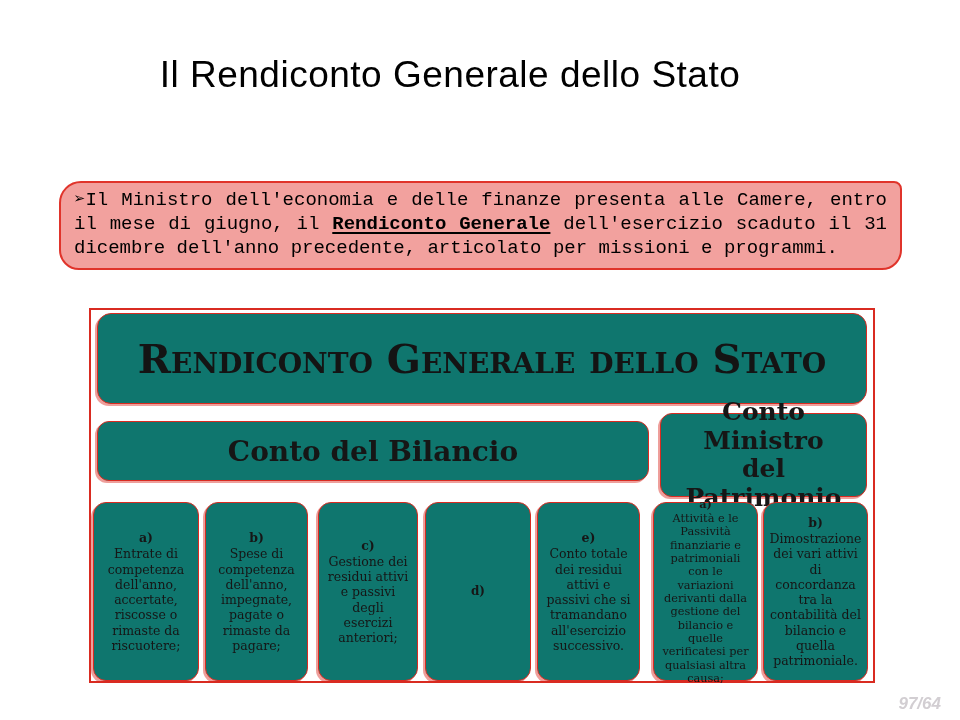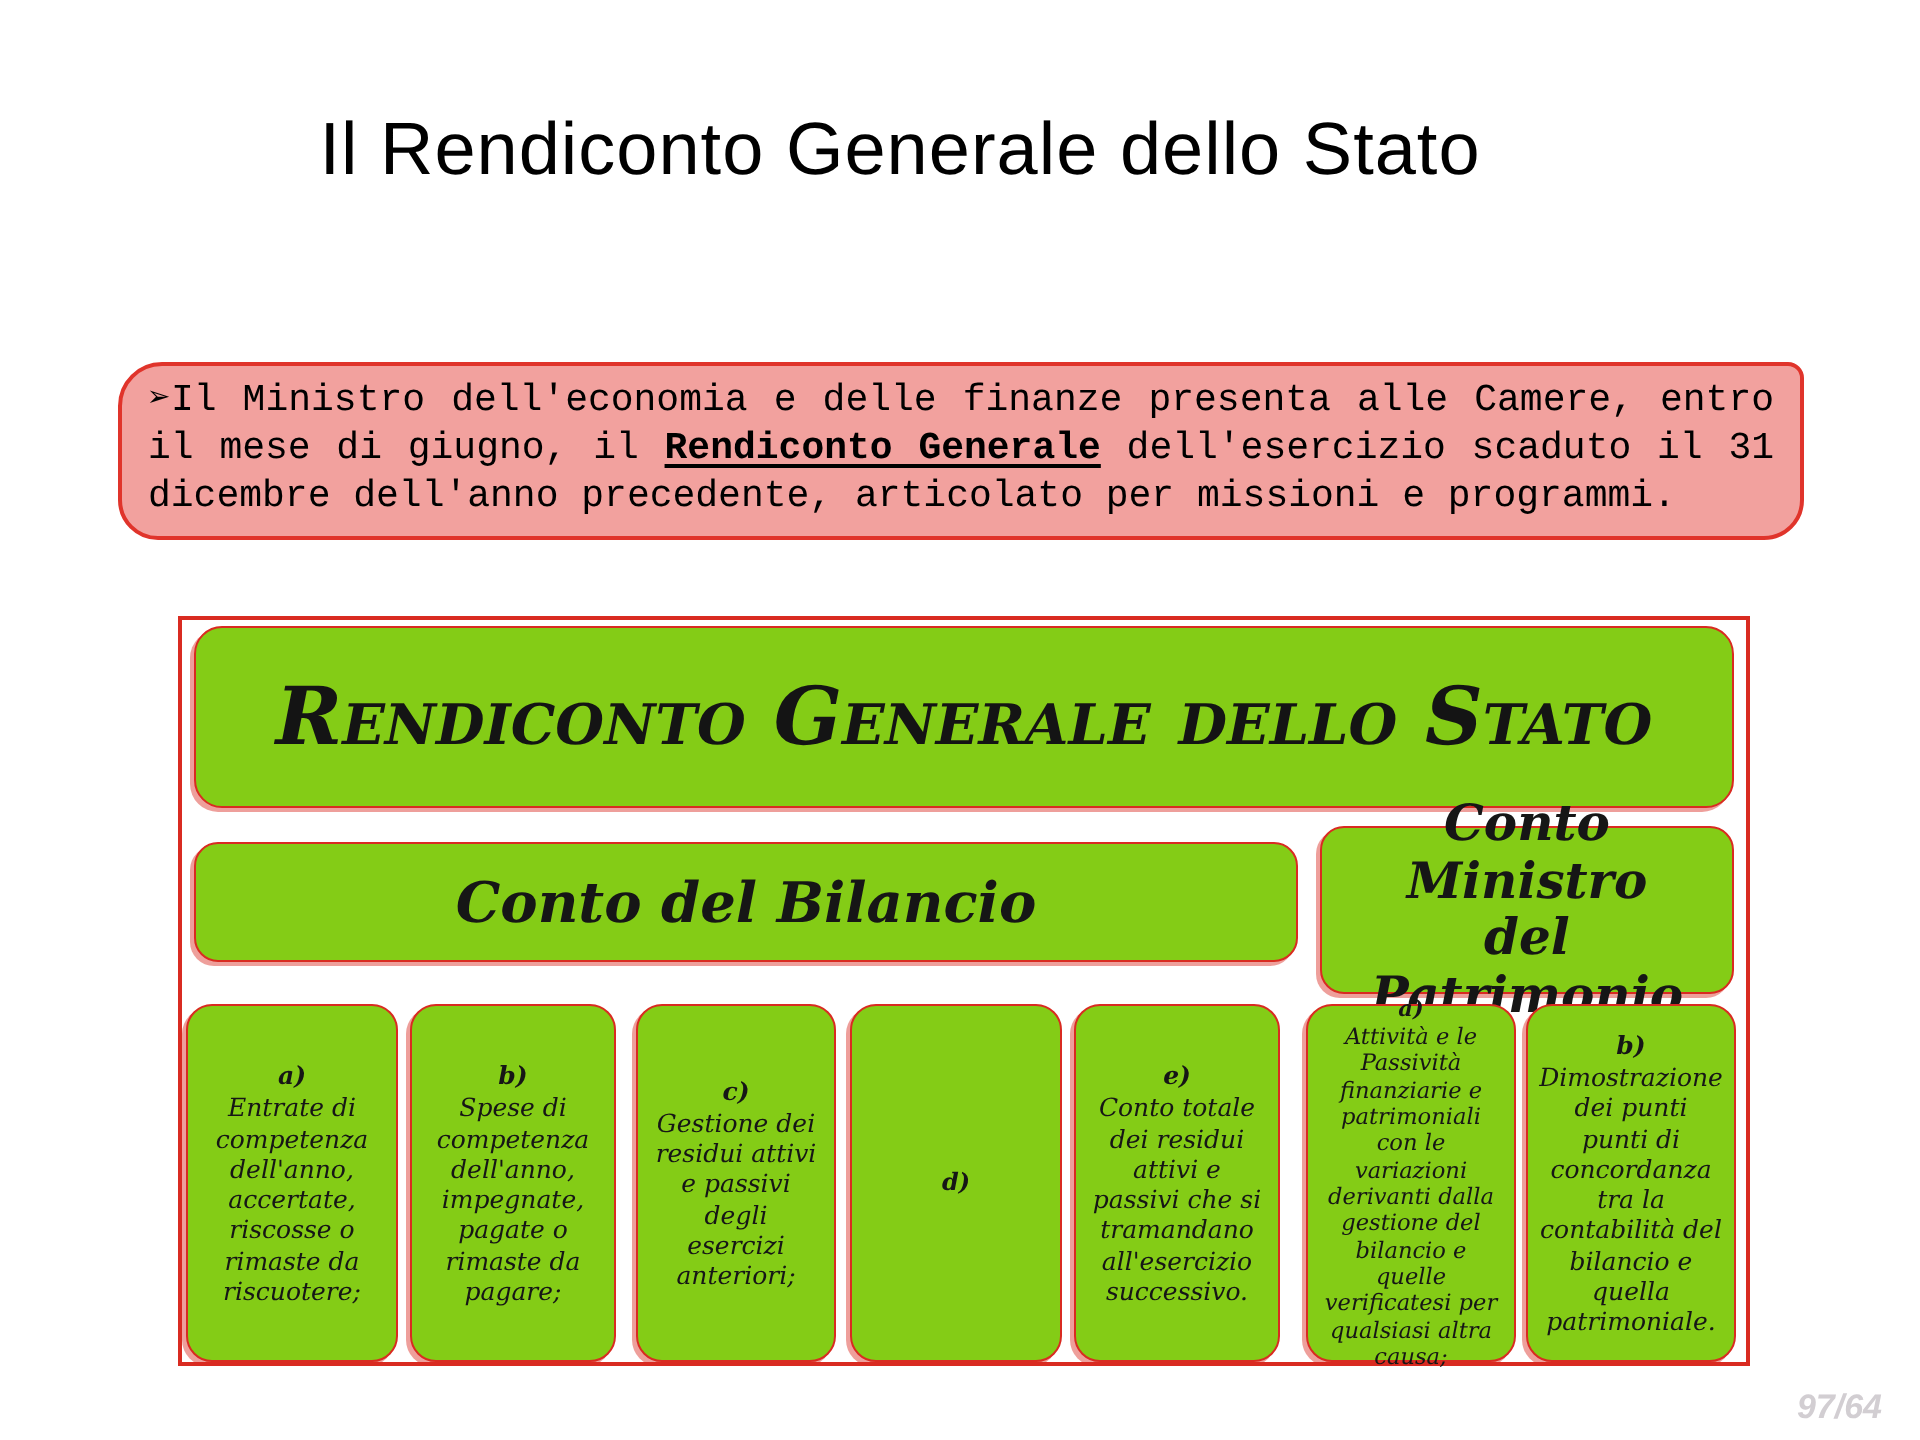--- a/index.html
+++ b/index.html
@@ -24,25 +24,25 @@
     border-radius:22px 8px 20px 20px;
     padding:5px 13px 0 13px;
     font-size:19px;line-height:24px;text-align:justify;text-align-last:left;color:#000;font-family:Liberation Mono, monospace;
   }
   .callout .hl{font-weight:bold;text-decoration:underline;text-decoration-thickness:2px;text-underline-offset:3px;}
   .bigbox{
     position:absolute;left:89px;top:308px;width:786px;height:375px;box-sizing:border-box;
     border:2px solid var(--red);background:#fff;
   }
   .rbox{
-    position:absolute;box-sizing:border-box;background:#84cc16;
+    position:absolute;box-sizing:border-box;background:#0f766e;
     border:1.6px solid var(--red);
     box-shadow:-2px 2px 0 rgba(217,43,33,0.45);
     display:flex;align-items:center;justify-content:center;
-    font-family:"DejaVu Serif",serif;color:#161616;font-style:italic;
+    font-family:"DejaVu Serif",serif;color:#161616;
   }
   .headingbox{left:97px;top:313px;width:770px;height:91px;border-radius:14px;}
   .heading{
     font-weight:bold;font-size:40px;font-variant:small-caps;letter-spacing:0;
     white-space:nowrap;color:#141414;
   }
   .groupheader{border-radius:12px;text-align:center;font-weight:bold;}
   .bilancio{left:97px;top:421px;width:552px;height:60px;font-size:28px;}
   .patrimonio{left:660px;top:413px;width:207px;height:84px;font-size:25px;line-height:1.14;flex-direction:column;}
   .item{
@@ -112,18 +112,18 @@
     <span>Conto totale dei residui attivi e passivi che si tramandano all'esercizio successivo.</span>
   </div>
 
   <div class="rbox item b6">
     <span class="label">a)</span>
     <span>Attività e le Passività finanziarie e patrimoniali con le variazioni derivanti dalla gestione del bilancio e quelle verificatesi per qualsiasi altra causa;</span>
   </div>
 
   <div class="rbox item b7">
     <span class="label">b)</span>
-    <span>Dimostrazione dei punti punti di concordanza tra la contabilità del bilancio e quella patrimoniale.</span>
+    <span>Dimostrazione dei vari attivi di concordanza tra la contabilità del bilancio e quella patrimoniale.</span>
   </div>
 
   <div class="pagenum">97/64</div>
 
 </div>
 
 </body></html>

